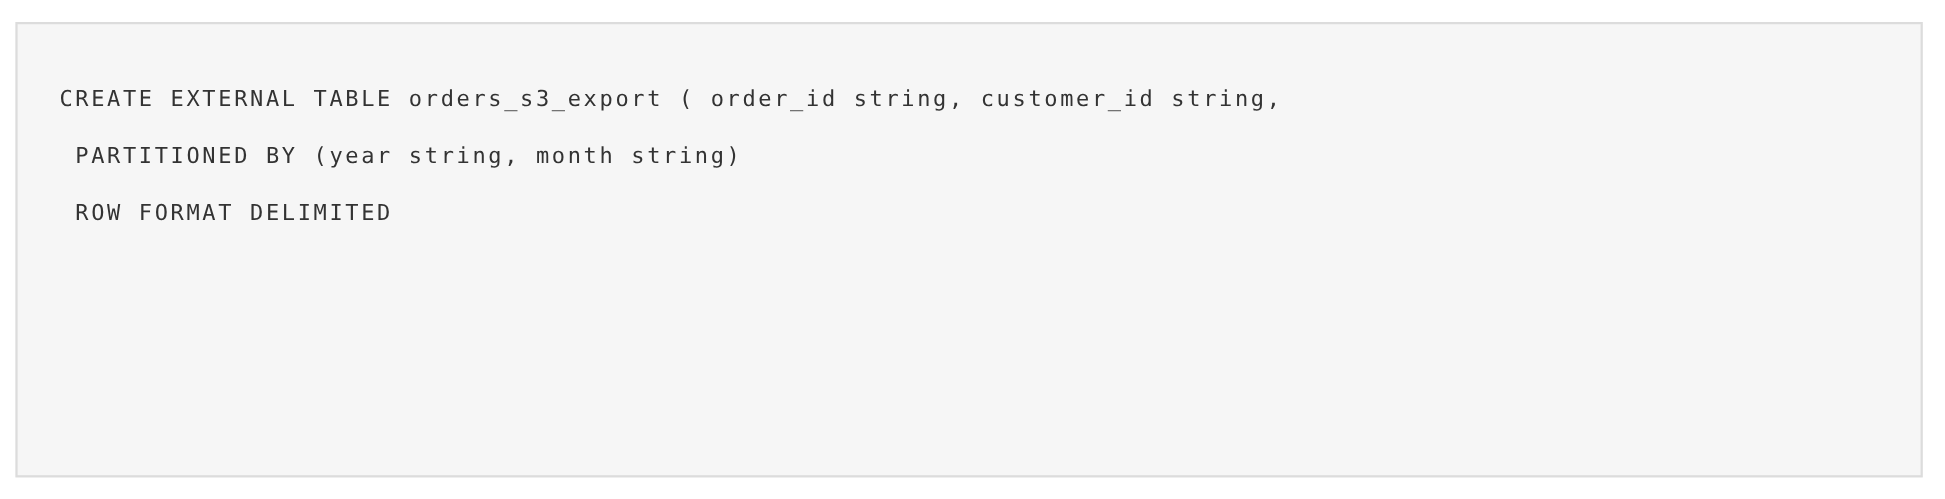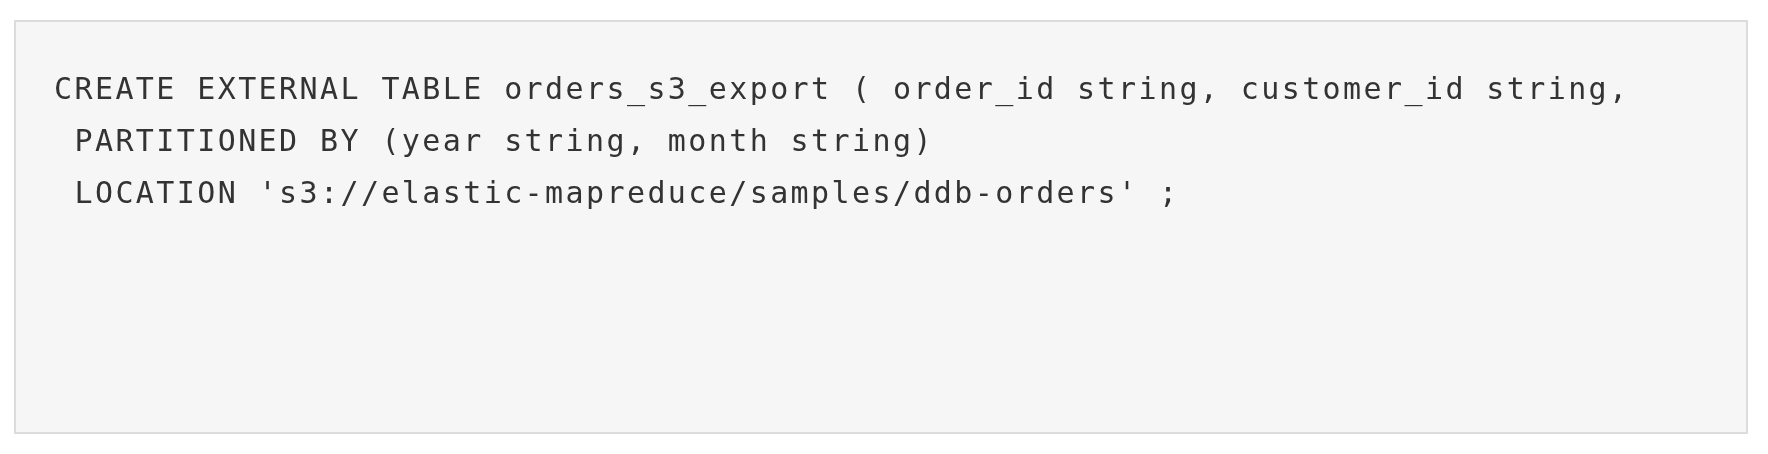--- a/index.html
+++ b/index.html
@@ -22,28 +22,28 @@
     box-sizing: border-box;
     width: 1734px;
     height: 414px;
     background: #f6f6f6;
     border: 2px solid #dcdcdc;
     padding: 41px 30px 0 38px;
   }
   .code-line {
     white-space: pre;
     font-family: "DejaVu Sans Mono", "Liberation Mono", monospace;
-    font-size: 30px;
+    font-size: 20px;
     line-height: 52px;
     letter-spacing: 2.4px;
     color: #333333;
   }
 </style>
 </head>
 <body>
 
 <div class="page">
   <div class="code-block">
     <div class="code-line">CREATE EXTERNAL TABLE orders_s3_export ( order_id string, customer_id string,</div>
     <div class="code-line"> PARTITIONED BY (year string, month string)</div>
-    <div class="code-line"> LOCATION 's3://elastic-mapreduce/samples/ddb-orders' ;</div>
+    <div class="code-line"> ROW FORMAT DELIMITED</div>
   </div>
 </div>
 
 </body></html>

